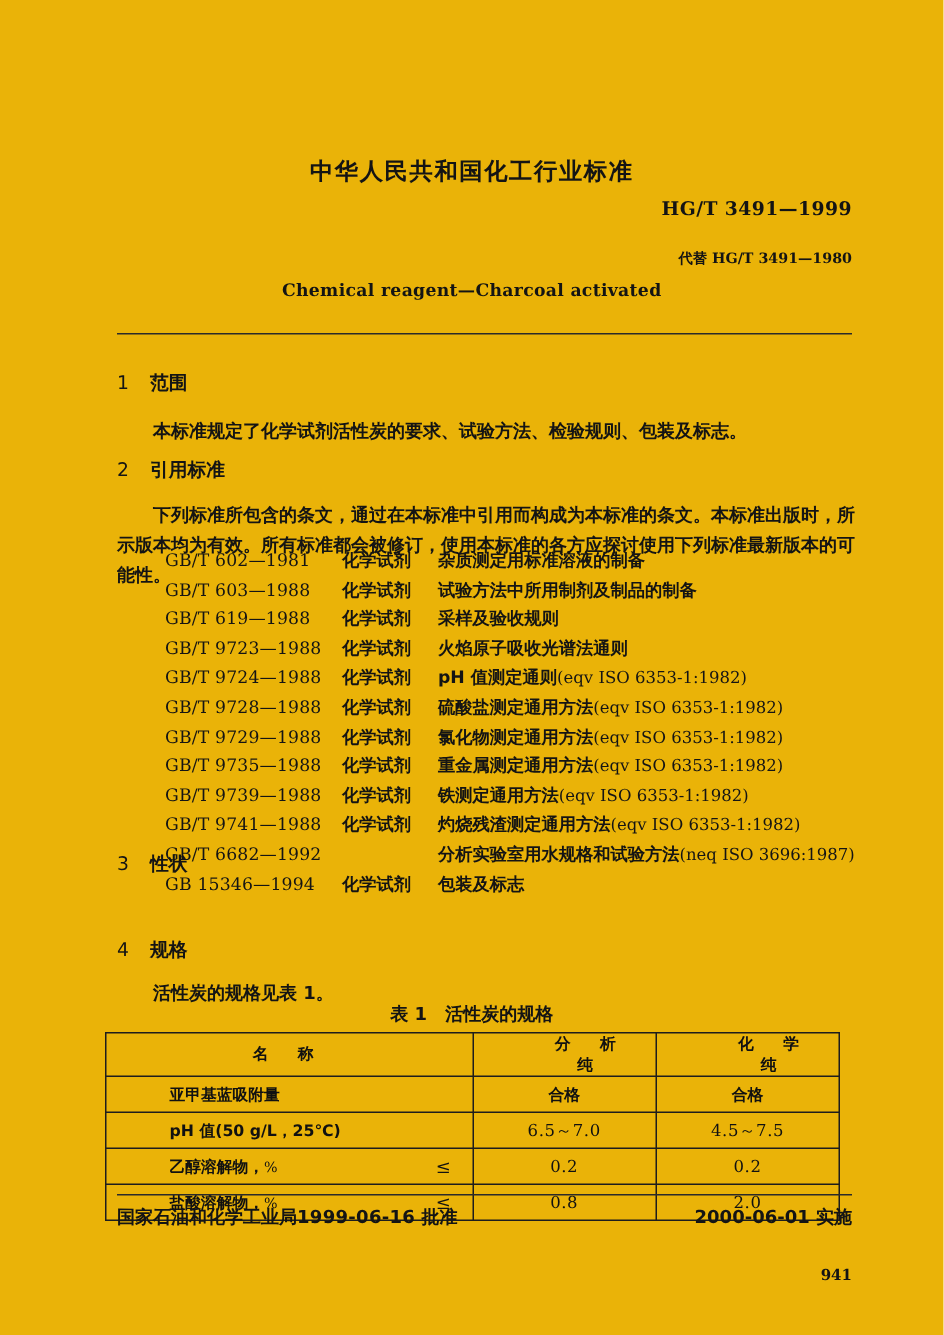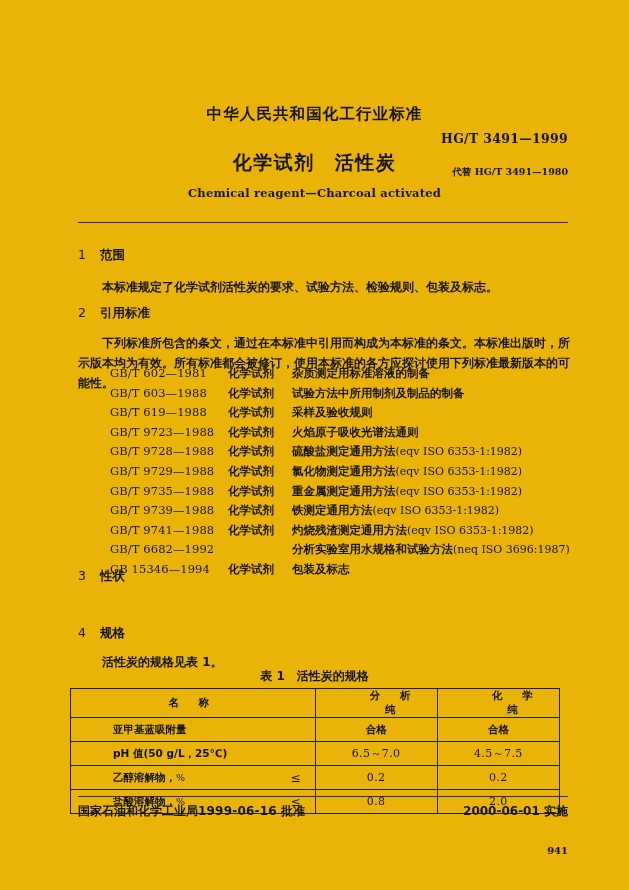--- a/index.html
+++ b/index.html
@@ -250,23 +250,20 @@
     font-family: "DejaVu Serif", "Liberation Serif", serif;
   }
 </style>
 </head>
 <body>
 
 <div id="page">
 
   <div class="hdr-natl">中华人民共和国化工行业标准</div>
 
-  <div class="hdr-title">
-    <span>化学试剂</span><span class="gap"></span><span>活性炭</span>
-  </div>
 
   <div class="hdr-en">Chemical reagent—Charcoal activated</div>
 
   <div class="hdr-code">HG/T  3491—1999</div>
 
   <div class="hdr-replaces">
     <span class="zh">代替</span>
     <span>HG/T 3491—1980</span>
   </div>
 
@@ -282,20 +279,21 @@
     <span class="num">2</span><span>引用标准</span>
   </div>
 
   <div class="para indent" style="top:333px">下列标准所包含的条文，通过在本标准中引用而构成为本标准的条文。本标准出版时，所示版本均为有效。所有标准都会被修订，使用本标准的各方应探讨使用下列标准最新版本的可能性。</div>
 
   <div class="ref-list">
     <div class="ref-item"><span class="code">GB/T 602—1981</span><span class="kind">化学试剂</span><span class="desc">杂质测定用标准溶液的制备</span><span class="iso"></span></div>
     <div class="ref-item"><span class="code">GB/T 603—1988</span><span class="kind">化学试剂</span><span class="desc">试验方法中所用制剂及制品的制备</span><span class="iso"></span></div>
     <div class="ref-item"><span class="code">GB/T 619—1988</span><span class="kind">化学试剂</span><span class="desc">采样及验收规则</span><span class="iso"></span></div>
     <div class="ref-item"><span class="code">GB/T 9723—1988</span><span class="kind">化学试剂</span><span class="desc">火焰原子吸收光谱法通则</span><span class="iso"></span></div>
+    <div class="ref-item"><span class="code">GB/T 9724—1988</span><span class="kind">化学试剂</span><span class="desc">pH 值测定通则</span><span class="iso">(eqv ISO 6353-1:1982)</span></div>
     <div class="ref-item"><span class="code">GB/T 9728—1988</span><span class="kind">化学试剂</span><span class="desc">硫酸盐测定通用方法</span><span class="iso">(eqv ISO 6353-1:1982)</span></div>
     <div class="ref-item"><span class="code">GB/T 9729—1988</span><span class="kind">化学试剂</span><span class="desc">氯化物测定通用方法</span><span class="iso">(eqv ISO 6353-1:1982)</span></div>
     <div class="ref-item"><span class="code">GB/T 9735—1988</span><span class="kind">化学试剂</span><span class="desc">重金属测定通用方法</span><span class="iso">(eqv ISO 6353-1:1982)</span></div>
     <div class="ref-item"><span class="code">GB/T 9739—1988</span><span class="kind">化学试剂</span><span class="desc">铁测定通用方法</span><span class="iso">(eqv ISO 6353-1:1982)</span></div>
     <div class="ref-item"><span class="code">GB/T 9741—1988</span><span class="kind">化学试剂</span><span class="desc">灼烧残渣测定通用方法</span><span class="iso">(eqv ISO 6353-1:1982)</span></div>
     <div class="ref-item"><span class="code">GB/T 6682—1992</span><span class="kind"></span><span class="desc">分析实验室用水规格和试验方法</span><span class="iso">(neq ISO 3696:1987)</span></div>
     <div class="ref-item"><span class="code">GB 15346—1994</span><span class="kind">化学试剂</span><span class="desc">包装及标志</span><span class="iso"></span></div>
   </div>
 
   <div class="sec-head" style="top:568px">

